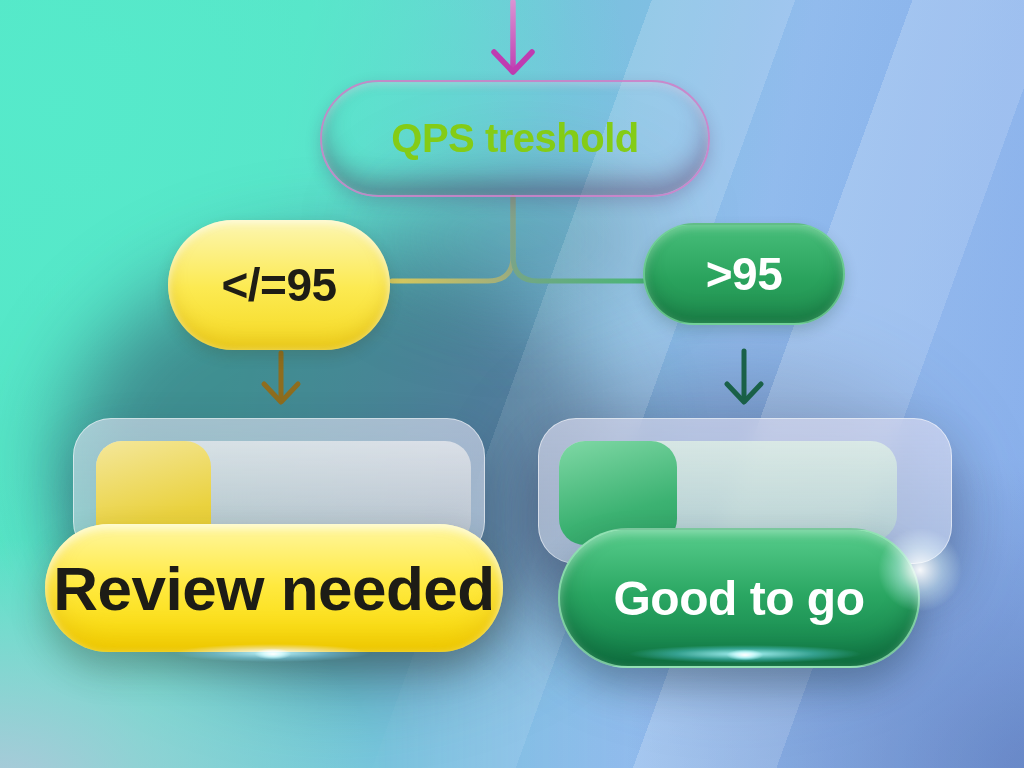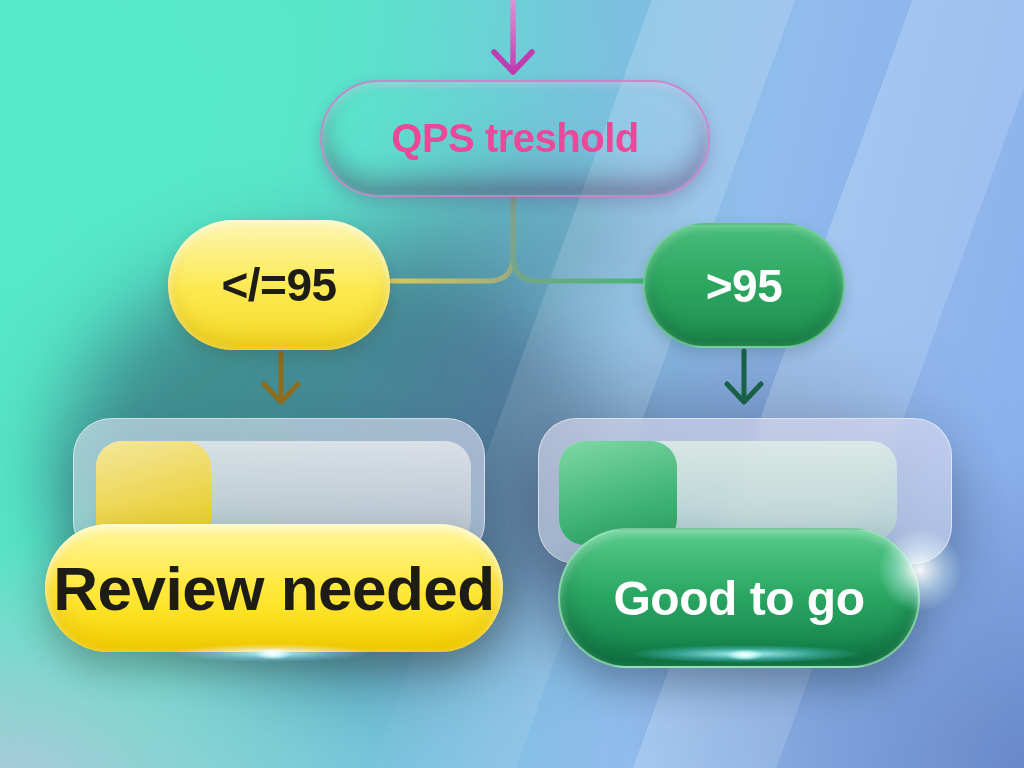--- a/index.html
+++ b/index.html
@@ -46,30 +46,30 @@
     position:absolute;border-radius:999px;display:flex;align-items:center;justify-content:center;
     font-weight:700;letter-spacing:-0.5px;box-sizing:border-box;
   }
   .node-root{
     left:320px;top:80px;width:390px;height:117px;
     background:
       radial-gradient(320px 90px at 60% 8%, rgba(255,205,245,0.35), rgba(255,205,245,0) 60%),
       linear-gradient(186deg,#cićāb8 0%,#c06ab3 0%,#a94b9c 52%,#863379 100%);
     border:2px solid rgba(209,124,197,0.85);
     box-shadow:inset 0 3px 8px rgba(255,230,250,0.35), inset 0 -14px 24px rgba(70,15,60,0.35), 0 6px 16px rgba(70,25,80,0.20);
-    color:#ec4899;font-size:40px;
+    color:#84cc16;font-size:40px;
   }
   .node-low{
     left:168px;top:220px;width:222px;height:130px;
     background:linear-gradient(180deg,#fcf6b2 0%,#fcea52 52%,#f5d922 100%);
     box-shadow:inset 0 3px 8px rgba(255,255,240,0.8), inset 0 -10px 18px rgba(190,140,0,0.28), 0 6px 14px rgba(60,60,30,0.18);
     color:#1e1d15;font-size:46px;
   }
   .node-high{
-    left:643px;top:223px;width:202px;height:125px;
+    left:643px;top:223px;width:202px;height:102px;
     background:linear-gradient(180deg,#47be7a 0%,#2aa35d 55%,#1f8d4e 100%);
     border:2px solid rgba(144,222,174,0.6);
     box-shadow:inset 0 3px 8px rgba(220,255,230,0.35), inset 0 -10px 18px rgba(10,70,40,0.30), 0 6px 14px rgba(20,60,50,0.20);
     color:#fff;font-size:46px;
   }
   
   .card{
     position:absolute;border-radius:38px;
     background:linear-gradient(180deg, rgba(226,223,241,0.62), rgba(226,229,240,0.48));
     border:1.5px solid rgba(255,255,255,0.55);

